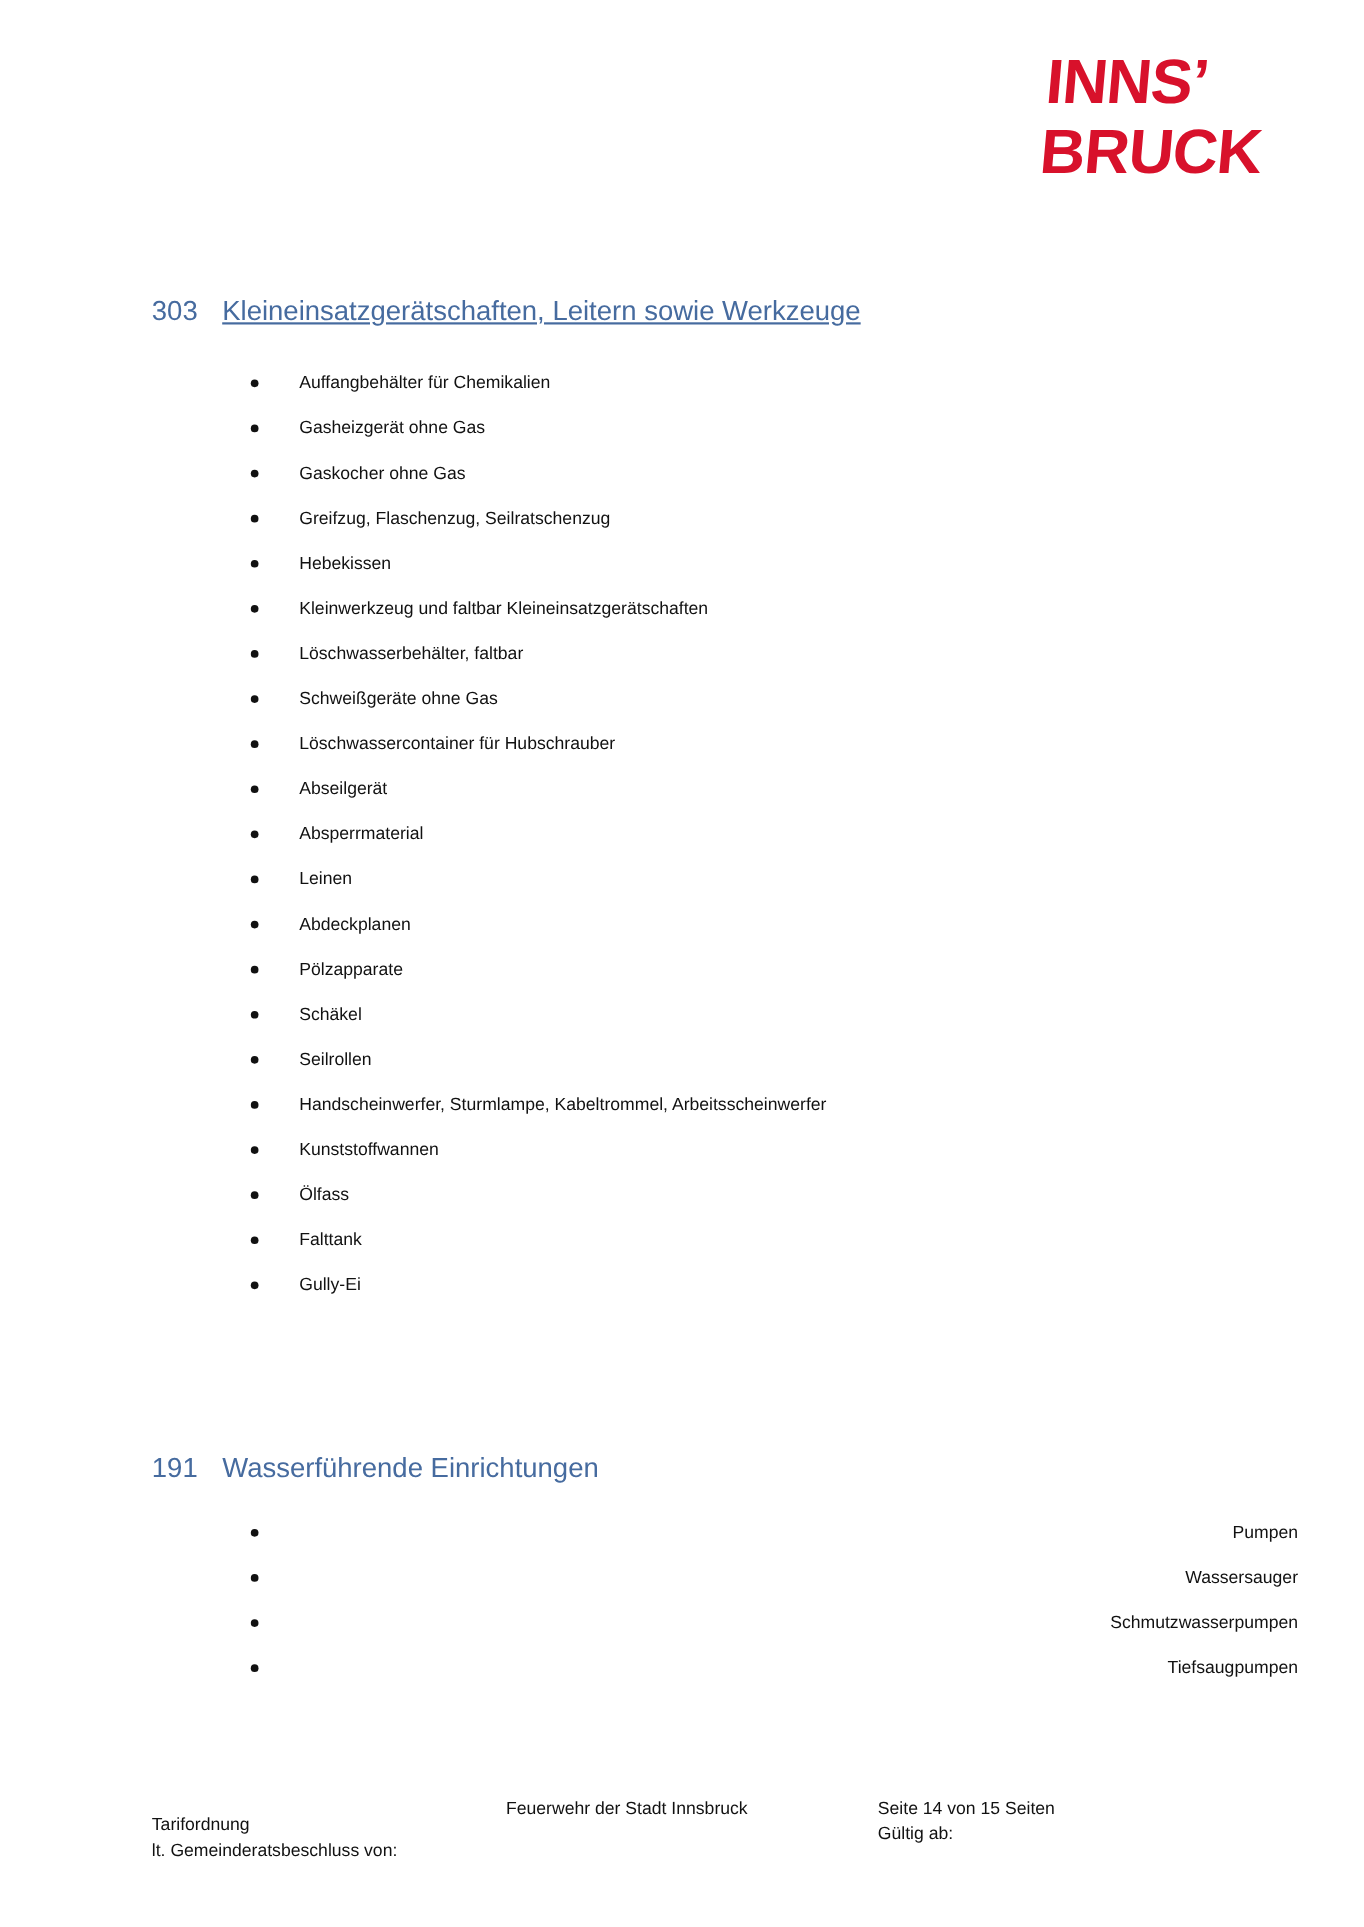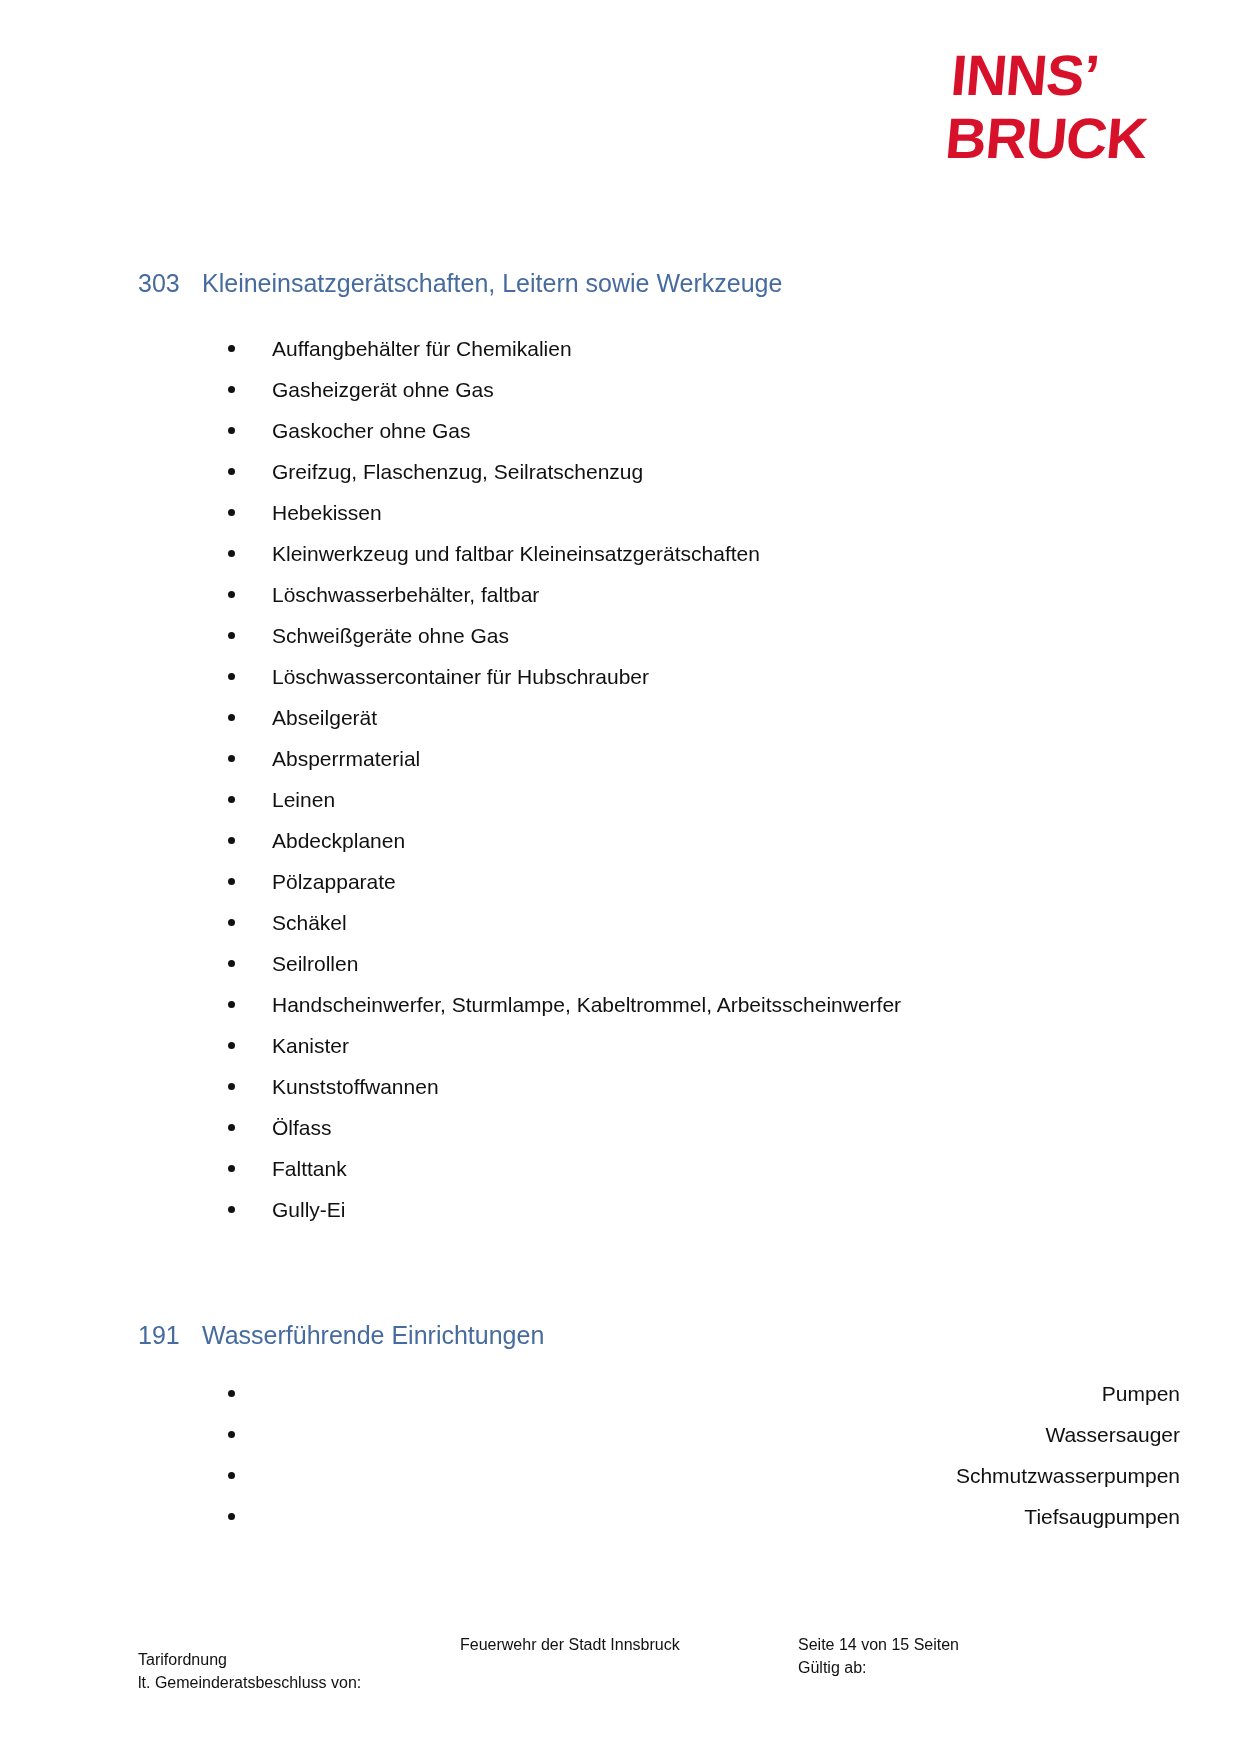--- a/index.html
+++ b/index.html
@@ -49,35 +49,35 @@
     left: 222px;
     right: 60px;
     margin: 0;
     padding: 0;
     list-style: none;
   }
   ul.item-list li {
     position: relative;
     height: 41px;
     line-height: 41px;
-    font-size: 21px;
+    font-size: 16px;
     padding-left: 50px;
     white-space: nowrap;
   }
   ul.item-list .bullet {
     position: absolute;
     left: 6px;
     top: 17px;
     width: 7px;
     height: 7px;
     border-radius: 50%;
     background: #111111;
   }
 
-  .heading-303 { top: 266px; }
+  .heading-303 { top: 266px; text-decoration: underline; }
   .list-303    { top: 328px; }
   .heading-305 { top: 1318px; }
   .list-305    { top: 1373px; text-align: right; }
 
   
   .footer {
     position: absolute;
     top: 1633px;
     left: 0;
     right: 0;
@@ -115,21 +115,20 @@
       <li><span class="bullet"></span><span class="item-text">Schweißgeräte ohne Gas</span></li>
       <li><span class="bullet"></span><span class="item-text">Löschwassercontainer für Hubschrauber</span></li>
       <li><span class="bullet"></span><span class="item-text">Abseilgerät</span></li>
       <li><span class="bullet"></span><span class="item-text">Absperrmaterial</span></li>
       <li><span class="bullet"></span><span class="item-text">Leinen</span></li>
       <li><span class="bullet"></span><span class="item-text">Abdeckplanen</span></li>
       <li><span class="bullet"></span><span class="item-text">Pölzapparate</span></li>
       <li><span class="bullet"></span><span class="item-text">Schäkel</span></li>
       <li><span class="bullet"></span><span class="item-text">Seilrollen</span></li>
       <li><span class="bullet"></span><span class="item-text">Handscheinwerfer, Sturmlampe, Kabeltrommel, Arbeitsscheinwerfer</span></li>
-      <li><span class="bullet"></span><span class="item-text">Kanister</span></li>
       <li><span class="bullet"></span><span class="item-text">Kunststoffwannen</span></li>
       <li><span class="bullet"></span><span class="item-text">Ölfass</span></li>
       <li><span class="bullet"></span><span class="item-text">Falttank</span></li>
       <li><span class="bullet"></span><span class="item-text">Gully-Ei</span></li>
     </ul>
 
   <div class="section-heading heading-305">
     <span class="section-number">191</span><span class="section-title">Wasserführende Einrichtungen</span>
   </div>
 

